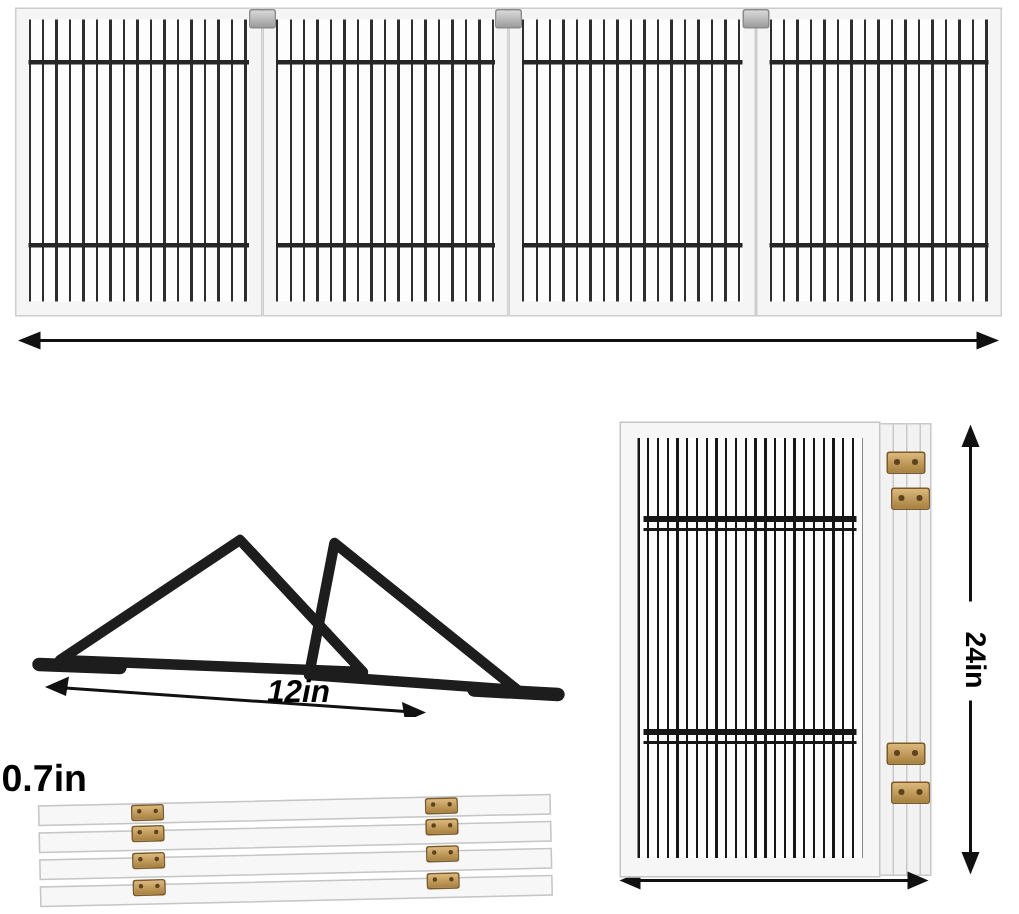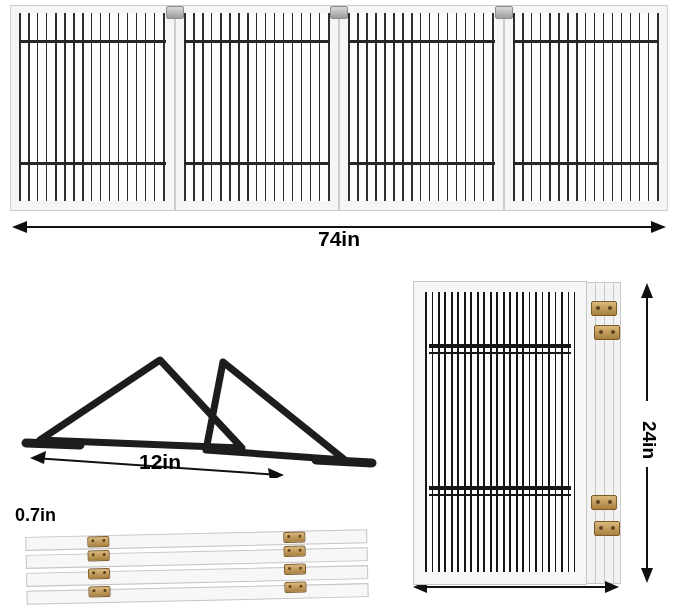--- a/index.html
+++ b/index.html
@@ -25,25 +25,25 @@
 
   
   svg.dim line, svg.foot line { stroke:#111; stroke-width:2; }
   svg.dim polygon, svg.foot polygon { fill:#111; }
   .dim74 { position:absolute; left:10px; top:216px; }
   .dim24 { position:absolute; left:630px; top:281px; }
   .dim184 { position:absolute; left:411px; top:578px; }
 
   .lbl { position:absolute; font-weight:700; color:#000; }
   .lbl74 { left:10px; top:227px; width:658px; text-align:center; font-size:21px; }
-  .lbl12 { left:100px; top:450px; width:120px; text-align:center; font-size:21px; }
+  .lbl12 { left:100px; top:450px; width:120px; text-align:right; font-size:21px;font-style:italic; }
   .lbl24 { left:660px; top:403px; width:74px; text-align:center; font-size:19px;
            transform:rotate(90deg); transform-origin:left top; }
   .lbl184 { left:411px; top:589px; width:210px; text-align:center; font-size:17px; }
-  .lbl07 { left:15px; top:505px; font-size:18px; }
+  .lbl07 { left:1px; top:505px; font-size:25px; }
 
   
   .foot { position:absolute; left:18px; top:348px; }
   .foot path { fill:none; stroke:#1d1d1d; stroke-width:7; stroke-linejoin:round; }
   .foot .pad { stroke:#1d1d1d; stroke-width:9; stroke-linecap:round; }
 
   
   .folded { position:absolute; left:413px; top:281px; width:212px; height:304px; }
   .ghost { position:absolute; top:1px; width:172px; height:300px; background:#f2f2f2; border:1px solid #c9c9c9; }
   .g1 { left:9px; } .g2 { left:18px; } .g3 { left:27px; } .g4 { left:34px; }
@@ -105,21 +105,20 @@
     <div class="thinge h1"></div>
     <div class="thinge h2"></div>
     <div class="thinge h3"></div>
   </div>
 
   <svg class="dim dim74" width="658" height="22" viewBox="0 0 658 22">
     <line x1="5" y1="11" x2="653" y2="11"></line>
     <polygon points="2,11 17,5 17,17"></polygon>
     <polygon points="656,11 641,5 641,17"></polygon>
   </svg>
-  <div class="lbl lbl74">74in</div>
 
   <svg class="foot" width="370" height="130" viewBox="0 0 370 130">
     <path d="M142,12 L22,92 L224,100 Z"></path>
     <path d="M205,14 L327,112 L188,102 Z"></path>
     <line class="pad" x1="8" y1="95" x2="62" y2="97"></line>
     <line class="pad" x1="298" y1="112" x2="354" y2="115"></line>
     <g>
       <line x1="16" y1="110" x2="262" y2="127"></line>
       <polygon points="12,110 28,103 26,116"></polygon>
       <polygon points="266,127 250,120 252,133"></polygon>

